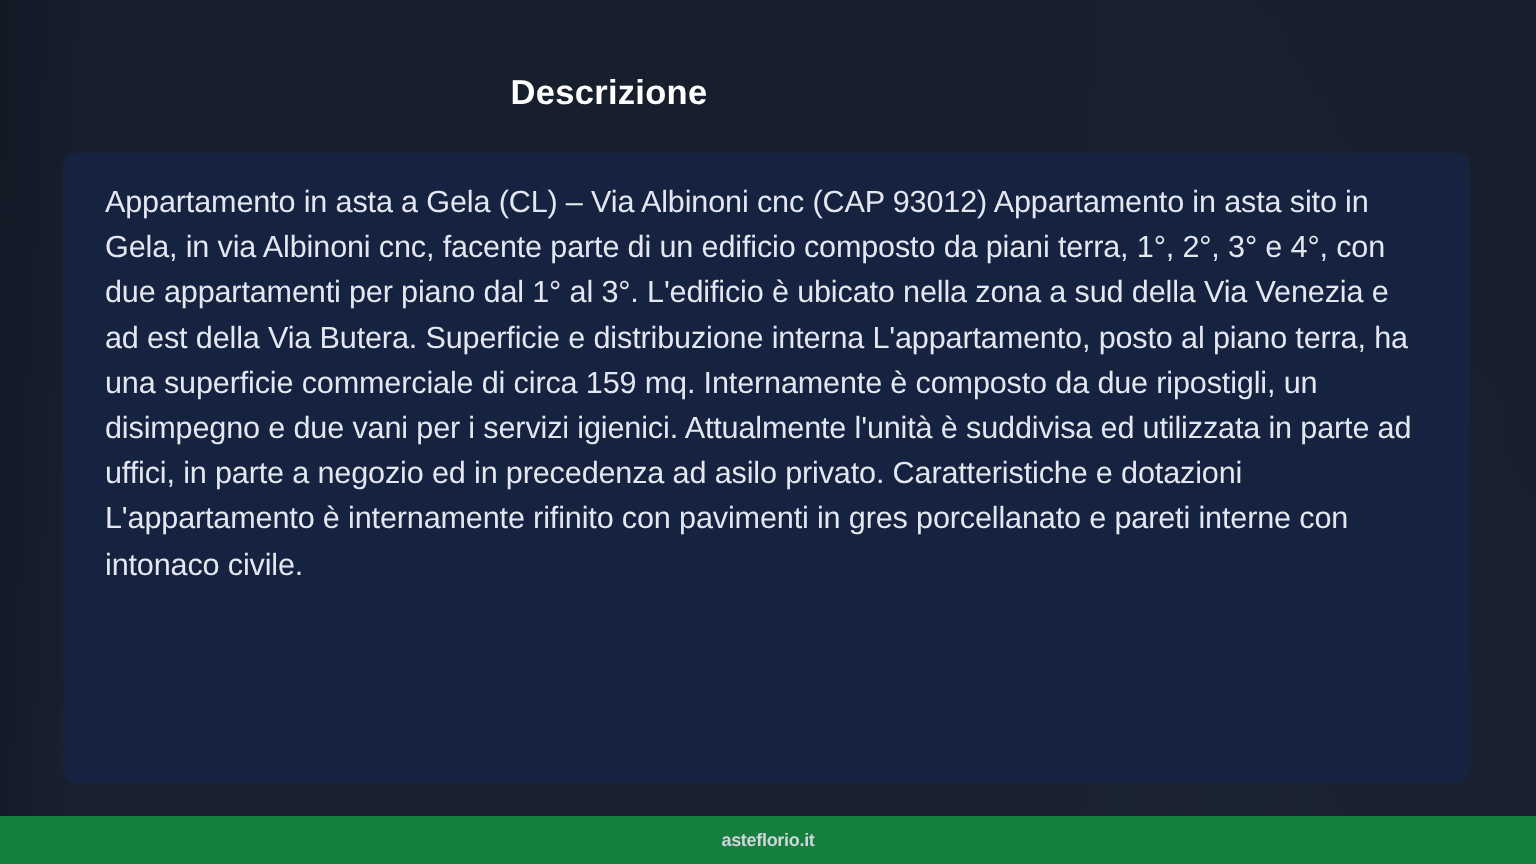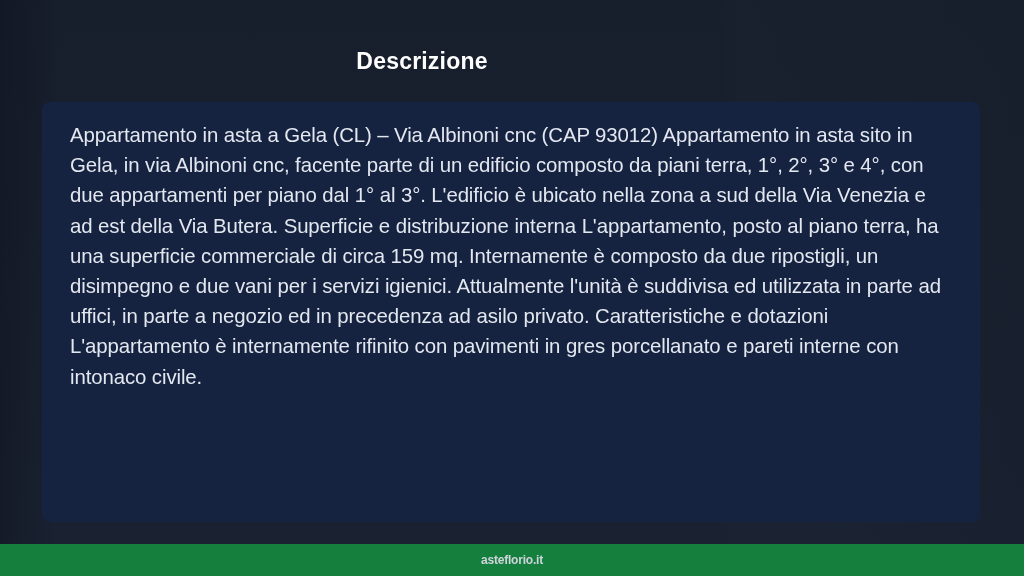--- a/index.html
+++ b/index.html
@@ -20,21 +20,20 @@
     .title {
       position: absolute;
       top: 48px;
       left: 0;
       width: 812px;
       text-align: center;
       color: #ffffff;
       font-weight: bold;
       font-size: 23px;
       letter-spacing: 0.2px;
-      padding-left: 16px;
     }
     .card {
       position: absolute;
       left: 42px;
       top: 102px;
       width: 938px;
       height: 420px;
       background: #152240;
       border-radius: 8px;
       box-sizing: border-box;

